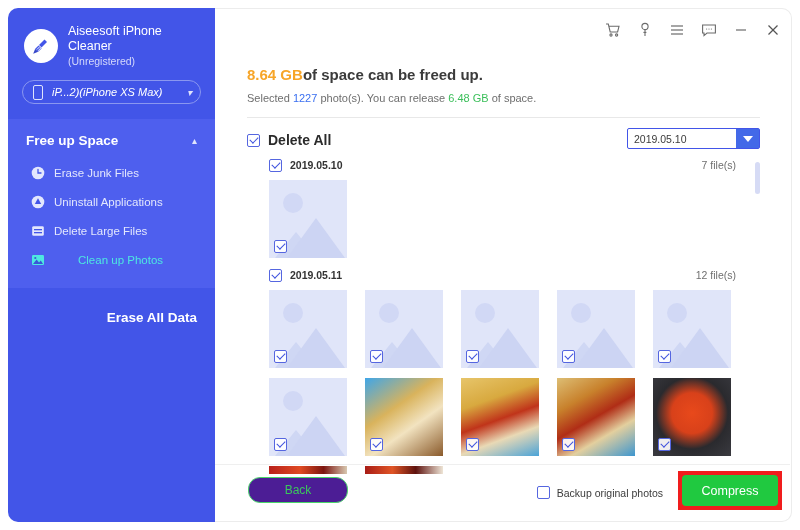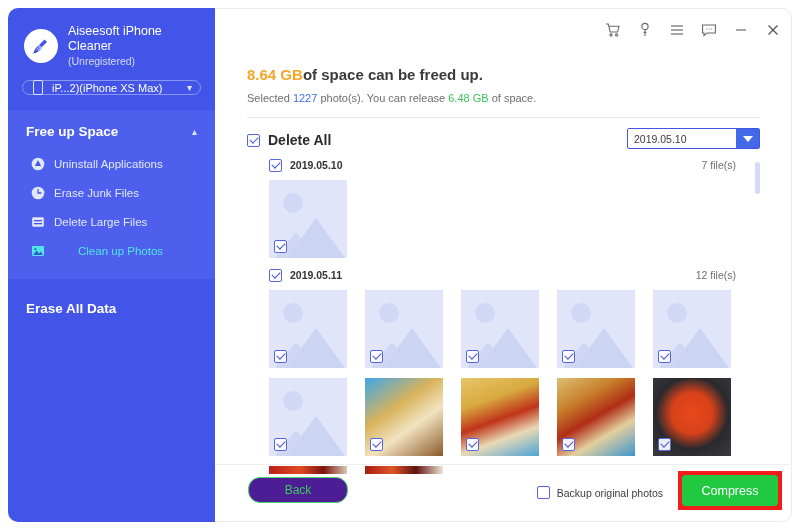--- a/index.html
+++ b/index.html
@@ -35,26 +35,27 @@
   }
   .brand-text { margin-left: 10px; }
   .brand-title {
     color: #ffffff; font-size: 12.5px; line-height: 15px; font-weight: 400;
   }
   .brand-sub {
     color: #d5d9fb; font-size: 10.5px; line-height: 14px;
   }
   .device-select {
     margin: 12px 14px 0 14px;
-    height: 15px;
+    height: 24px;
     border: 1px solid #8a97f0;
     border-radius: 14px;
     display: flex; align-items: center;
     padding: 0 8px 0 10px;
     cursor: pointer;
+    font-style: italic;
   }
   .device-icon {
     width: 10px; height: 15px;
     border: 1.4px solid #dfe3fc; border-radius: 2px;
     flex: 0 0 auto;
   }
   .device-name {
     color: #ffffff; font-size: 11px; margin-left: 9px; flex: 1 1 auto;
     white-space: nowrap; overflow: hidden;
   }
@@ -84,20 +85,21 @@
   }
   .nav-label {
     margin-left: 9px; font-size: 11.5px; color: #e3e7fd;
   }
   .nav-item.active .nav-label { color: #4de8e0; margin-left: 33px; }
 
   .section-title {
     color: #ffffff; font-size: 13.5px; font-weight: bold;
     padding: 22px 18px 0 18px;
     cursor: pointer;
+    text-align: right;
   }
 
   
   .main {
     position: absolute; left: 215px; top: 8px;
     width: 577px; height: 514px;
     background: #ffffff;
     border-radius: 0 10px 10px 0;
     border: 1px solid #ececec;
     border-left: none;
@@ -313,34 +315,34 @@
     <div class="group-panel">
       <div class="group-head">
         <span class="group-title">Free up Space</span>
         <span class="chev-small">▴</span>
       </div>
 
       <div class="nav-item">
         <span class="nav-ico">
           <svg width="14" height="14" viewBox="0 0 14 14">
             <circle cx="7" cy="7" r="6.3" fill="#e3e7fd"></circle>
+            <path d="M7 3.4 V7 H10" stroke="#4255e8" stroke-width="1.3" fill="none" stroke-linecap="round"></path>
+          </svg>
+        </span>
+        <span class="nav-label">Erase Junk Files</span>
+      </div>
+
+      <div class="nav-item">
+        <span class="nav-ico">
+          <svg width="14" height="14" viewBox="0 0 14 14">
+            <circle cx="7" cy="7" r="6.3" fill="#e3e7fd"></circle>
             <path d="M7 3.2 L10.2 9 H3.8 Z" fill="#4255e8"></path>
           </svg>
         </span>
         <span class="nav-label">Uninstall Applications</span>
-      </div>
-
-      <div class="nav-item">
-        <span class="nav-ico">
-          <svg width="14" height="14" viewBox="0 0 14 14">
-            <circle cx="7" cy="7" r="6.3" fill="#e3e7fd"></circle>
-            <path d="M7 3.4 V7 H10" stroke="#4255e8" stroke-width="1.3" fill="none" stroke-linecap="round"></path>
-          </svg>
-        </span>
-        <span class="nav-label">Erase Junk Files</span>
       </div>
 
       <div class="nav-item">
         <span class="nav-ico">
           <svg width="14" height="14" viewBox="0 0 14 14">
             <rect x="1.2" y="2.2" width="11.6" height="9.6" rx="1.4" fill="#e3e7fd"></rect>
             <rect x="3" y="5" width="8" height="1.3" fill="#4255e8"></rect>
             <rect x="3" y="8" width="8" height="1.3" fill="#4255e8"></rect>
           </svg>
         </span>

